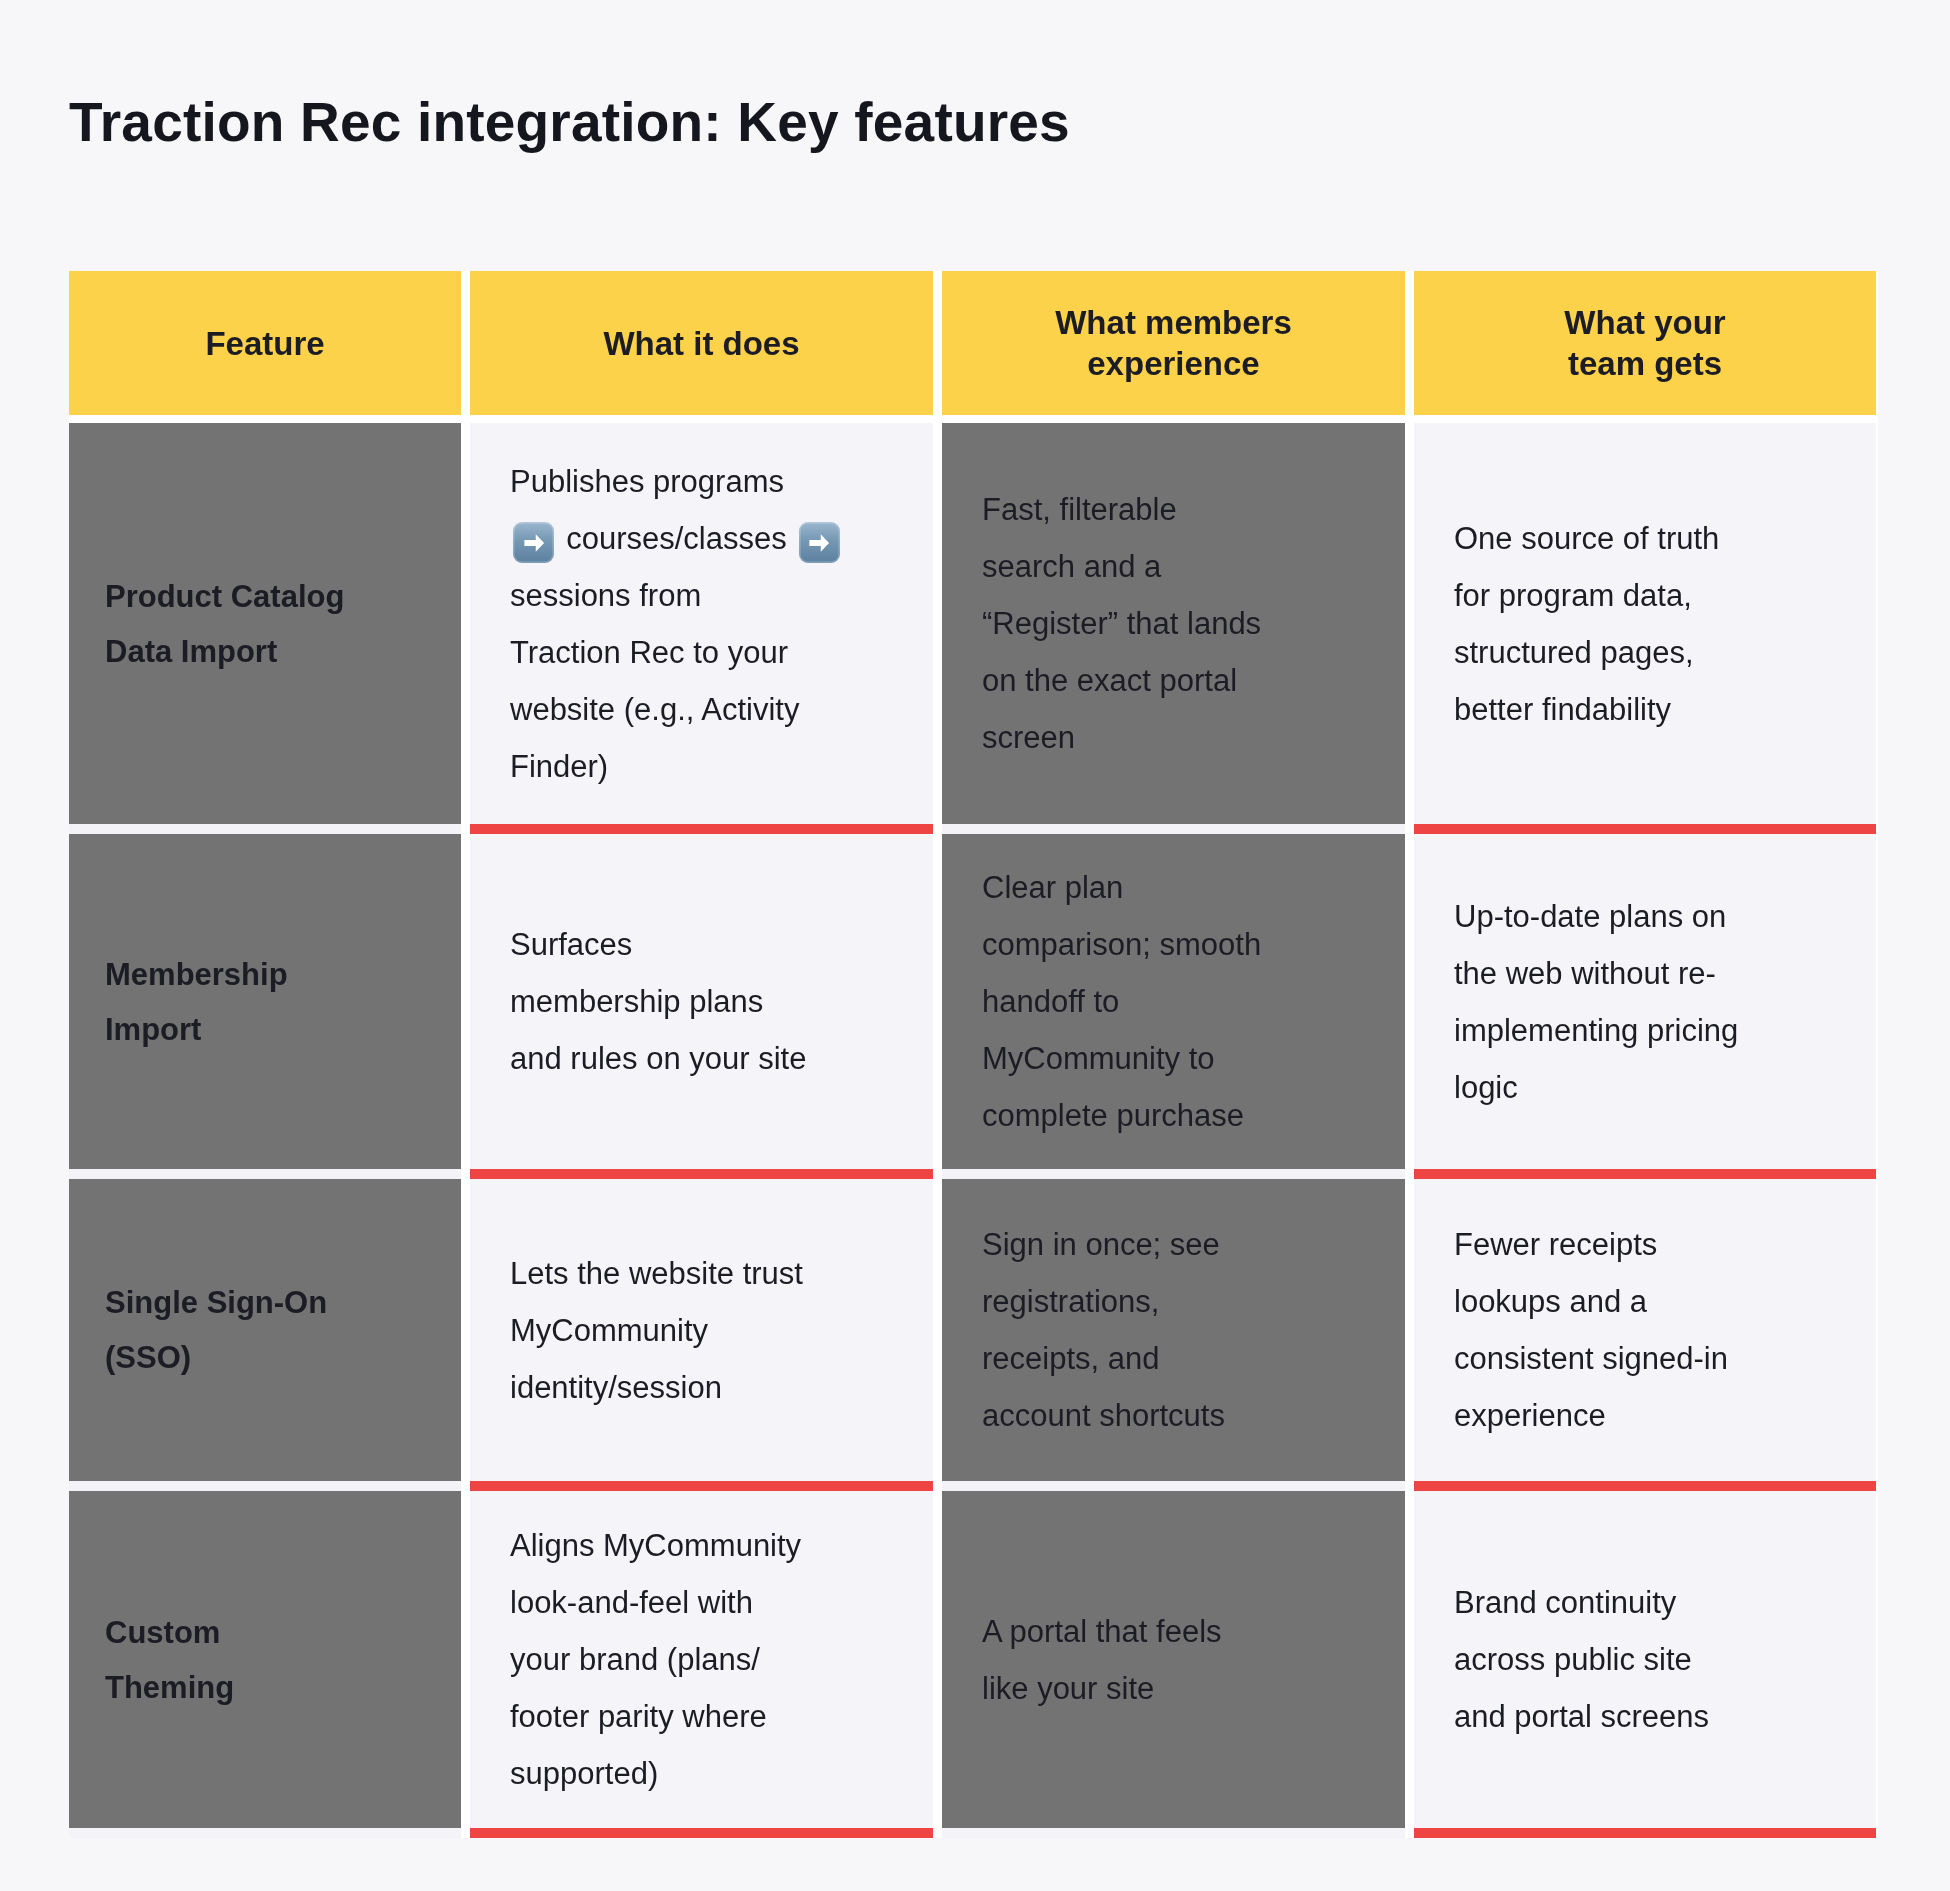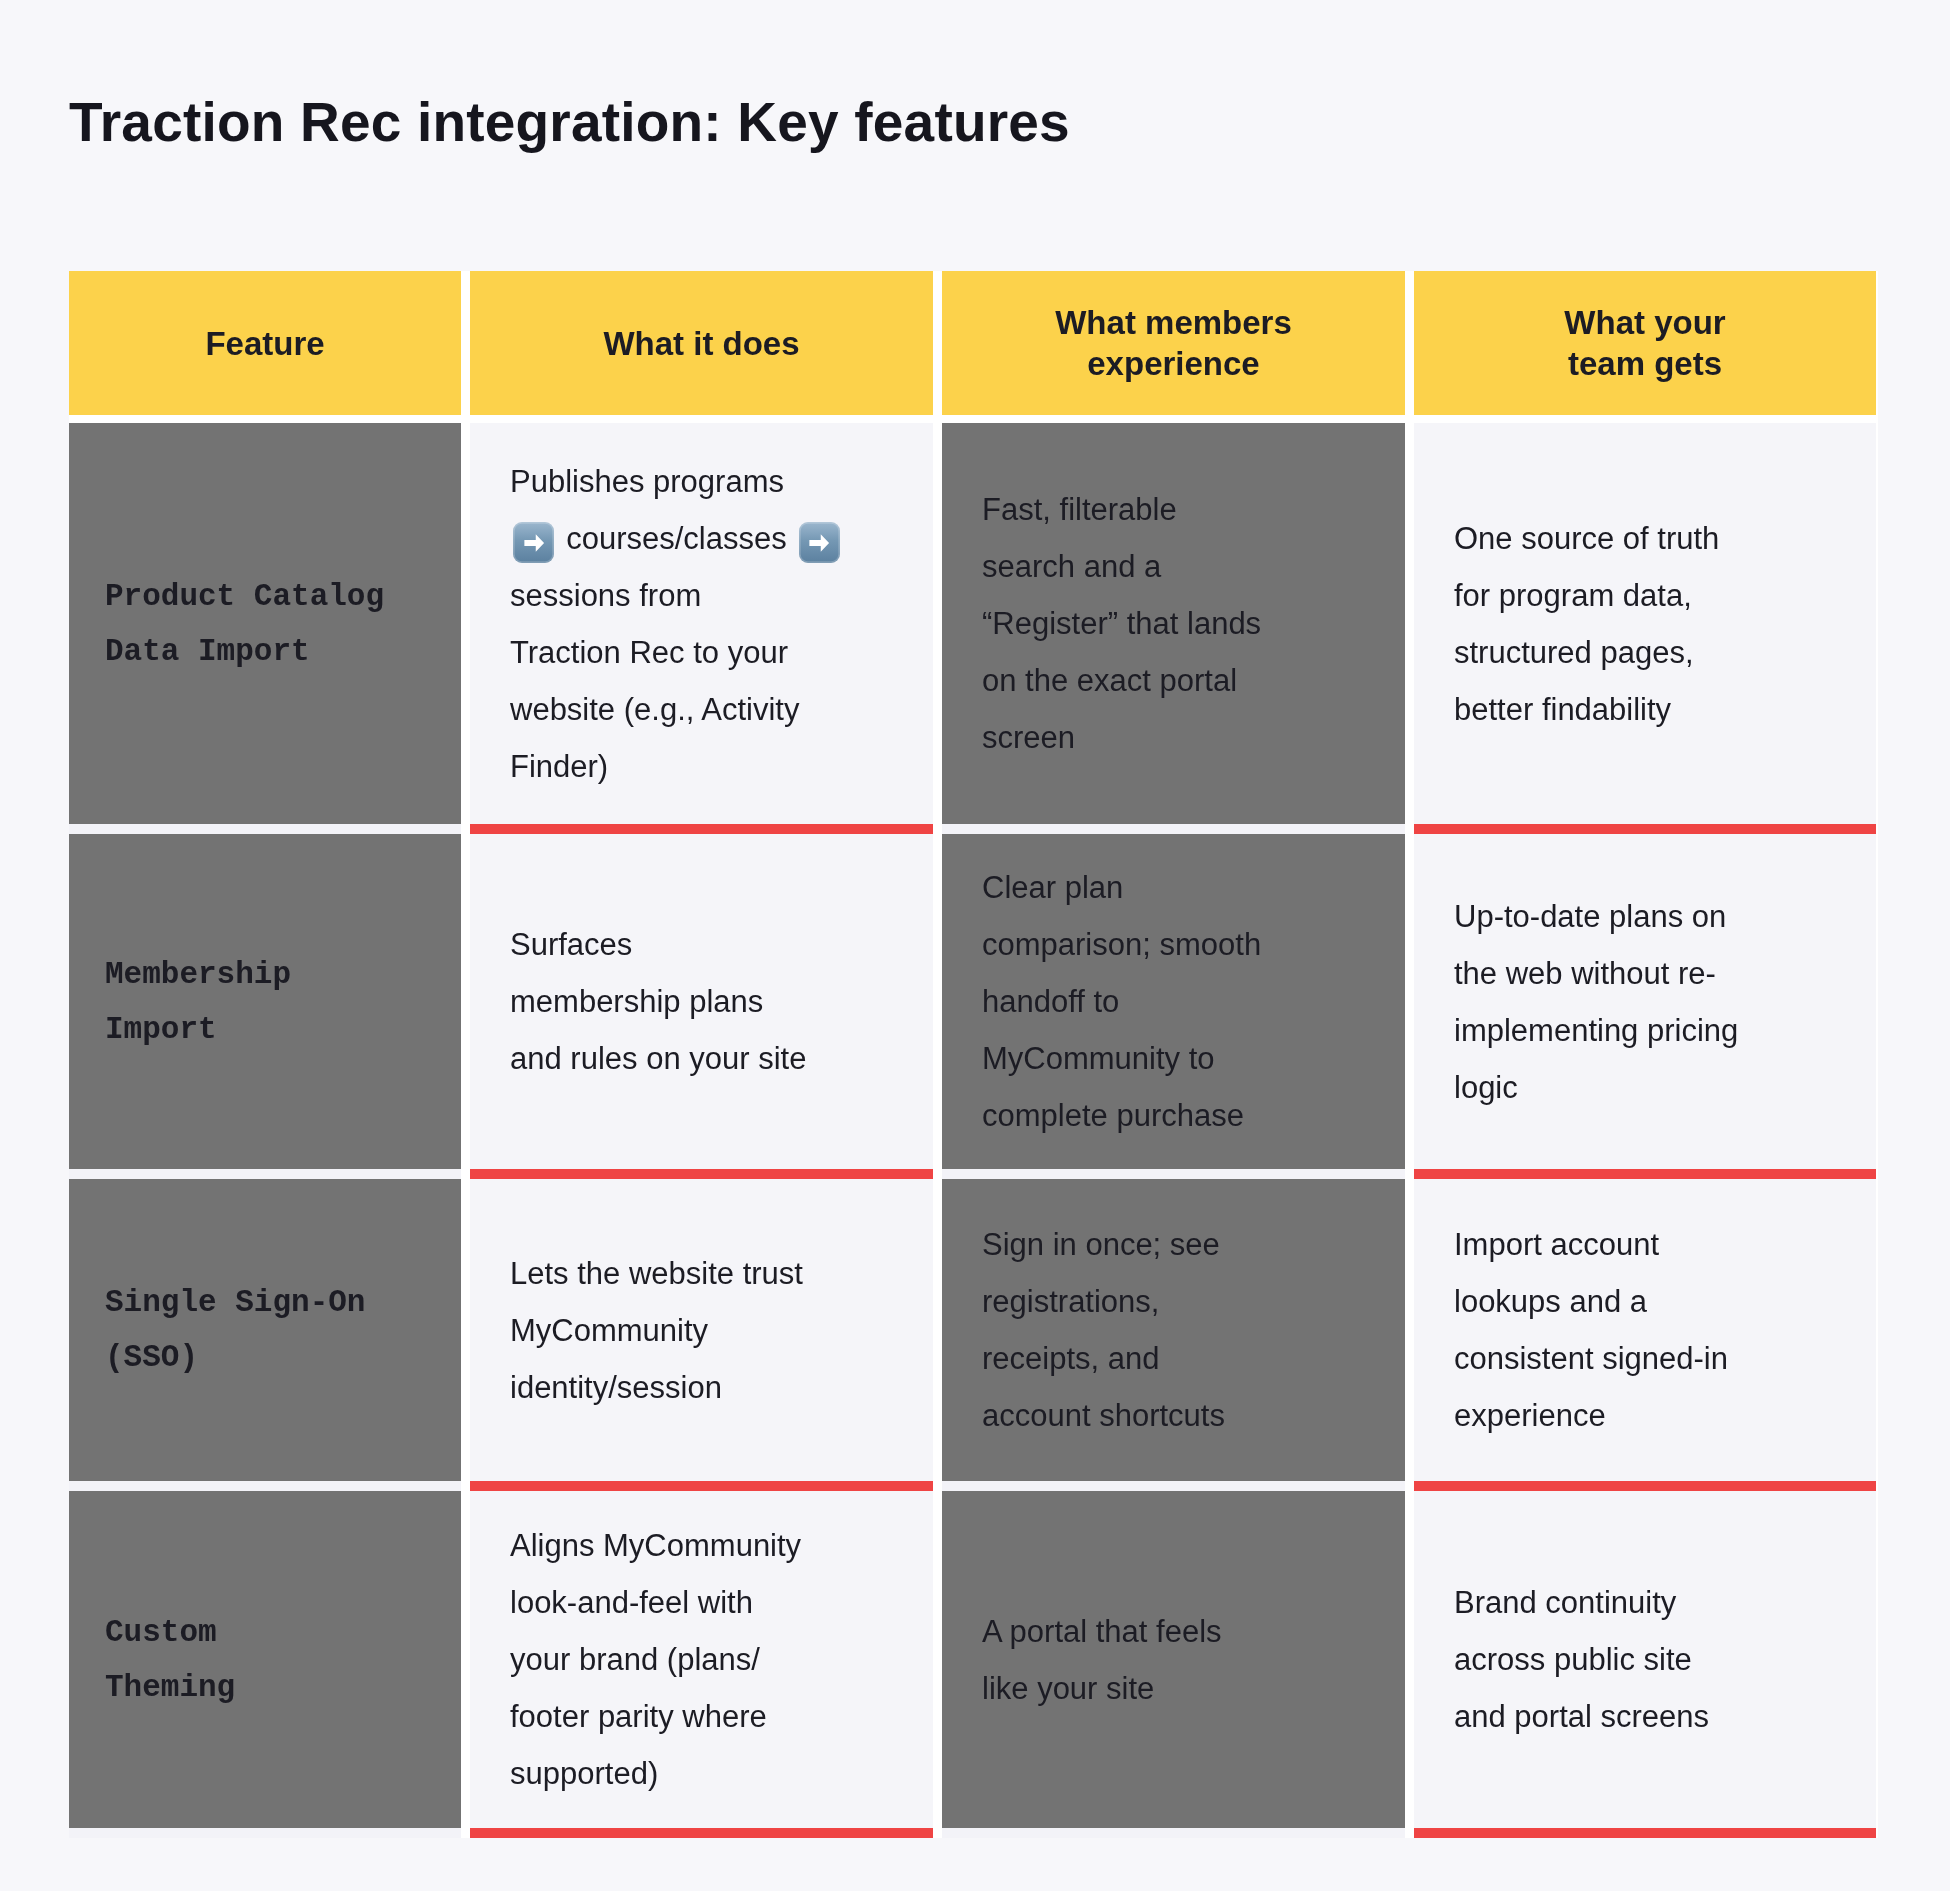--- a/index.html
+++ b/index.html
@@ -71,21 +71,20 @@
     background: #F5F5F9;
     border-bottom: 10px solid #ef4444;
   }
   .feature-cell {
     padding-left: 36px;
   }
   .feature-cell .cell-text {
     font-weight: 600;
     font-size: 31px;
     line-height: 55px;
-    font-family: Liberation Mono, monospace;
   }
   .r1 { min-height: 411px; }
   .r2 { min-height: 299px; }
   .r3 { min-height: 312px; }
   .r4 { min-height: 347px; }
 
   .emoji-arrow {
     display: inline-flex;
     align-items: center;
     justify-content: center;
@@ -183,21 +182,21 @@
 MyCommunity
 identity/session</span>
     </div>
     <div class="cell col-white r3">
       <span class="cell-text">Sign in once; see
 registrations,
 receipts, and
 account shortcuts</span>
     </div>
     <div class="cell col-tint r3">
-      <span class="cell-text">Import account
+      <span class="cell-text">Fewer receipts
 lookups and a
 consistent signed-in
 experience</span>
     </div>
 
     <div class="cell col-white feature-cell r4">
       <span class="cell-text">Custom
 Theming</span>
     </div>
     <div class="cell col-tint r4">

